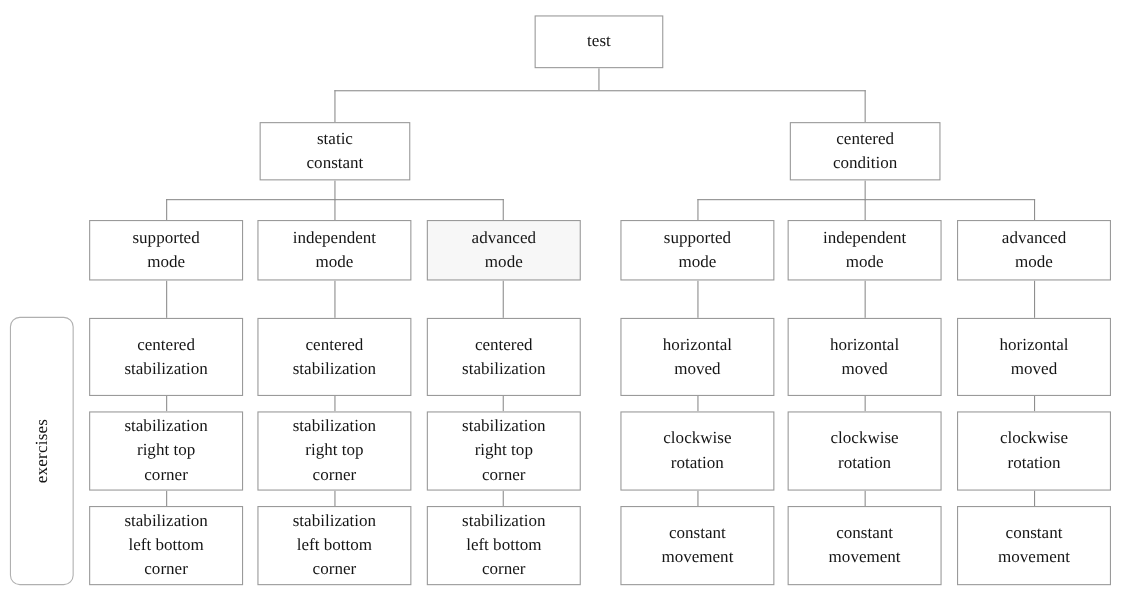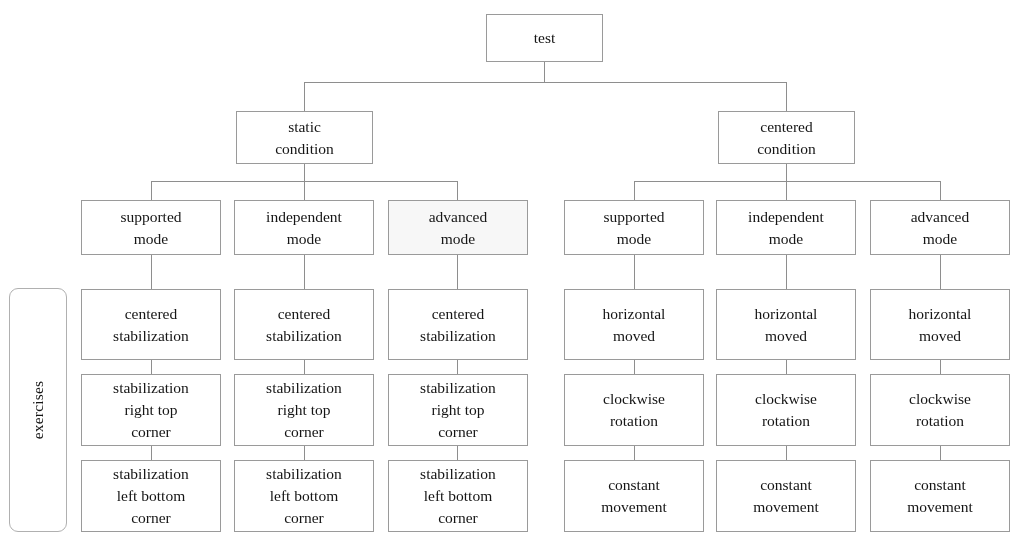--- a/index.html
+++ b/index.html
@@ -121,21 +121,21 @@
   <div class="ln-v" style="left:940px; top:255px; height:34px;"></div>
   <div class="ln-v" style="left:940px; top:360px; height:14px;"></div>
   <div class="ln-v" style="left:940px; top:446px; height:14px;"></div>
 
   <div class="node" style="left:486px; top:14px; width:117px; height:48px;">
     <span class="lbl">test</span>
   </div>
 
   <div class="node" style="left:236px; top:111px; width:137px; height:53px;">
     <span class="lbl">static
-condition</span>
+constant</span>
   </div>
   <div class="node" style="left:718px; top:111px; width:137px; height:53px;">
     <span class="lbl">centered
 condition</span>
   </div>
 
   <div class="node" style="left:81px; top:200px; width:140px; height:55px;">
     <span class="lbl">supported
 mode</span>
   </div>

